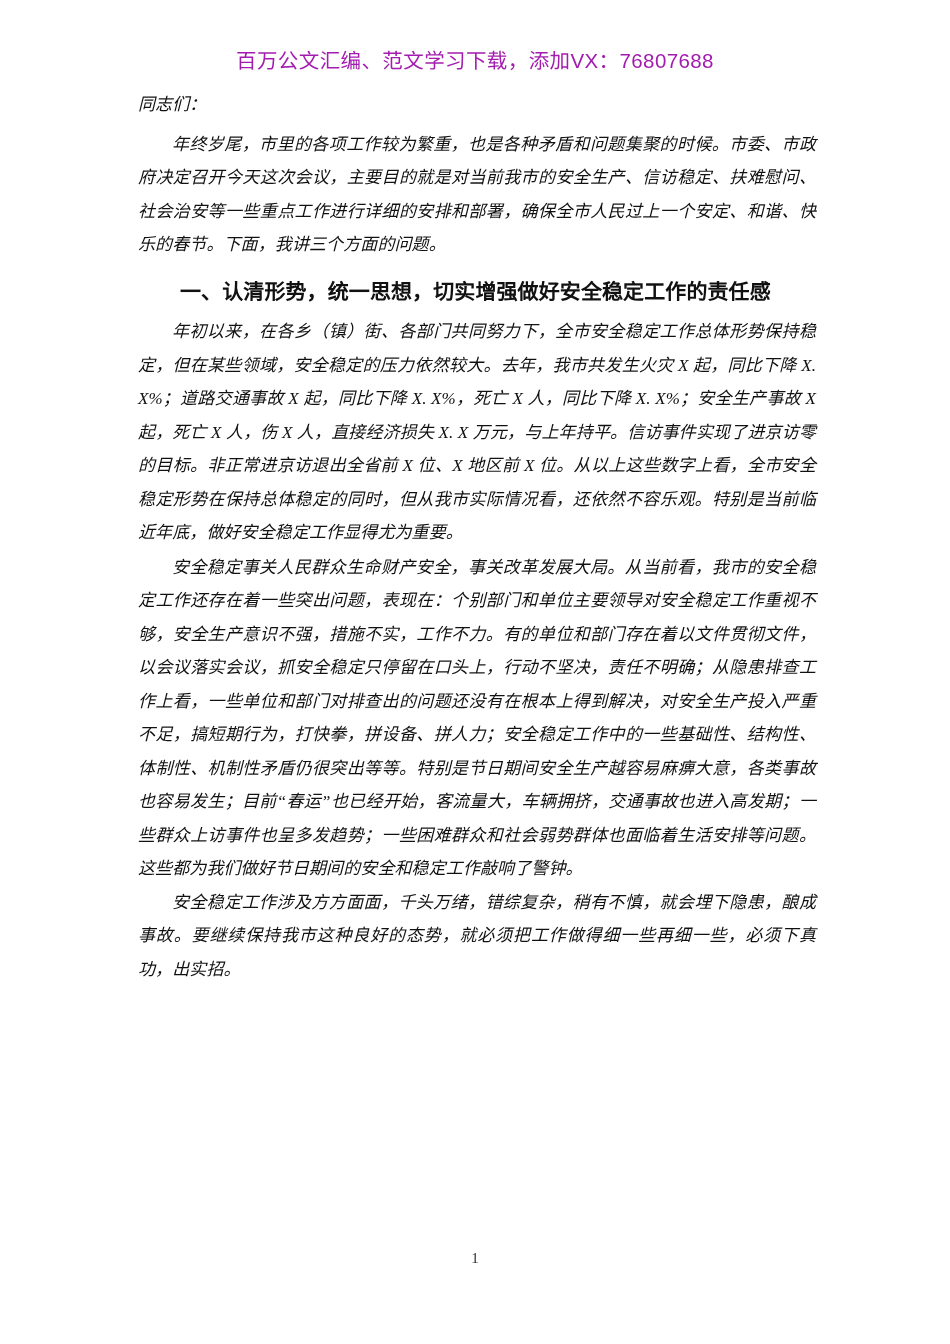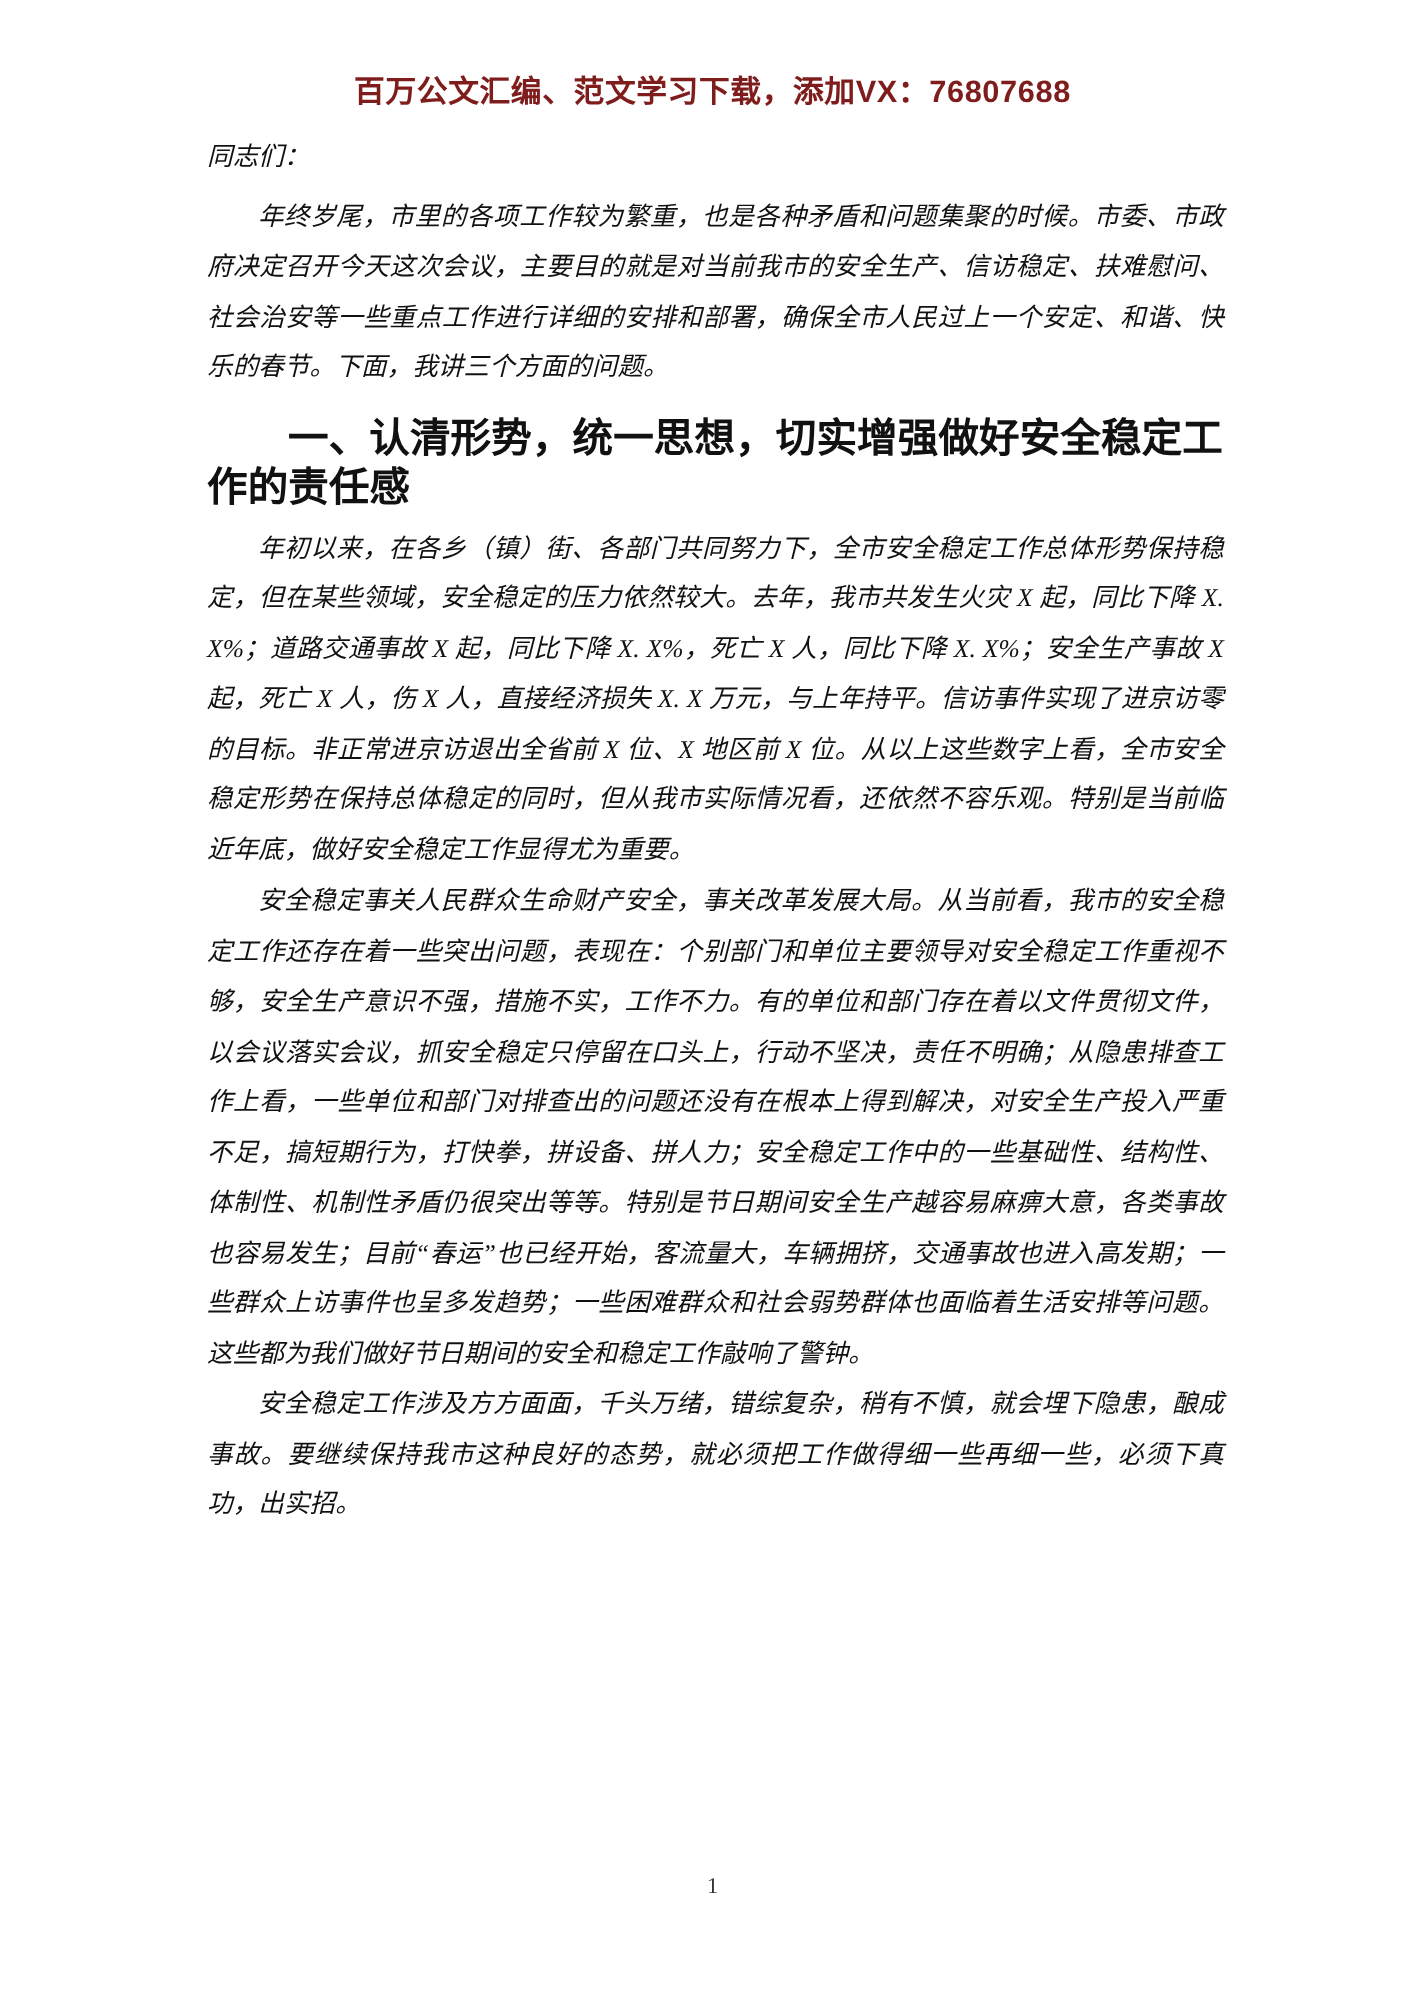--- a/index.html
+++ b/index.html
@@ -17,24 +17,24 @@
     font-family: "Liberation Serif", "DejaVu Serif", serif;
     color: #111111;
     box-sizing: border-box;
   }
   .watermark {
     position: absolute;
     left: 0;
     top: 44px;
     width: 950px;
     text-align: center;
-    color: #7f1d1d;
+    color: #a21caf;
     font-family: "Liberation Sans", "DejaVu Sans", sans-serif;
     font-size: 20.5px;
-    font-weight: 700;
+    font-weight: 400;
     letter-spacing: 0.4px;
     white-space: nowrap;
   }
   .body-area {
     position: absolute;
     left: 138px;
     top: 88px;
     width: 678px;
   }
   p.para {
@@ -51,21 +51,21 @@
     margin-bottom: 6px;
   }
   p.indent {
     text-indent: 2em;
   }
   p.spaced {
     margin-top: 1px;
   }
   h2.heading {
     margin: 14px 0 6px 0;
-    font-size: 27px;
+    font-size: 21px;
     line-height: 33.5px;
     font-weight: bold;
     text-indent: 2em;
     letter-spacing: 0.1px;
   }
   .page-number {
     position: absolute;
     left: 0;
     top: 1250px;
     width: 950px;

